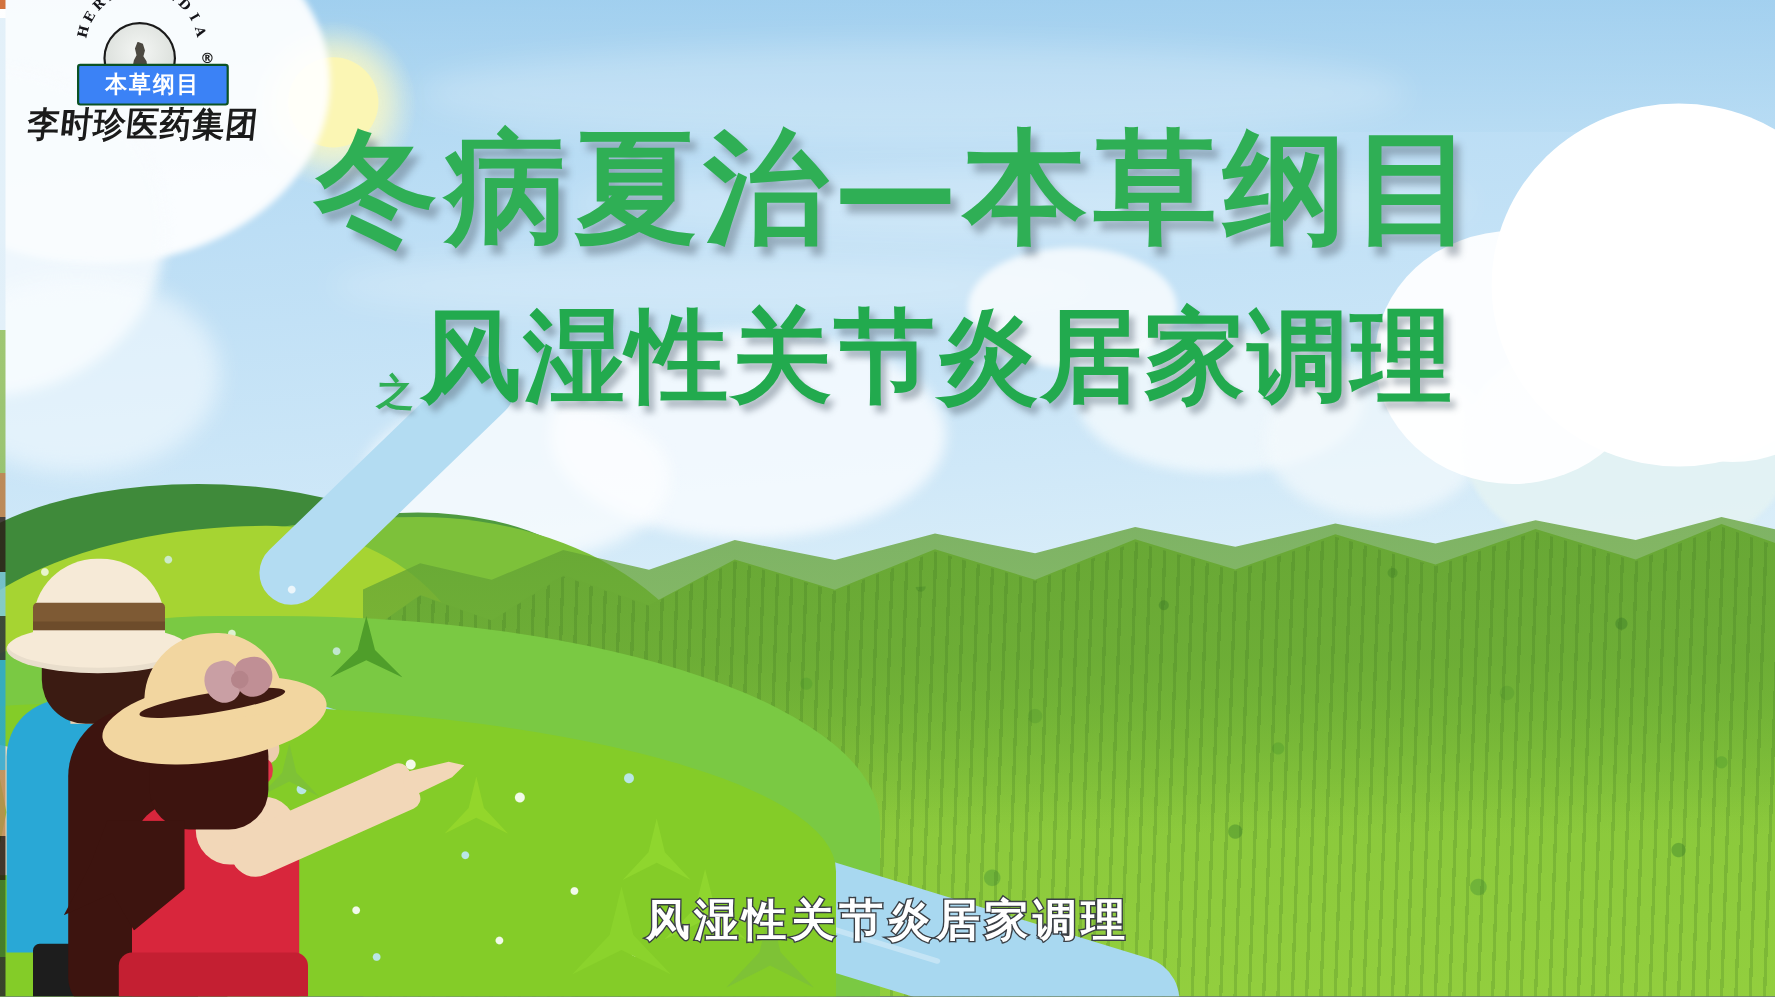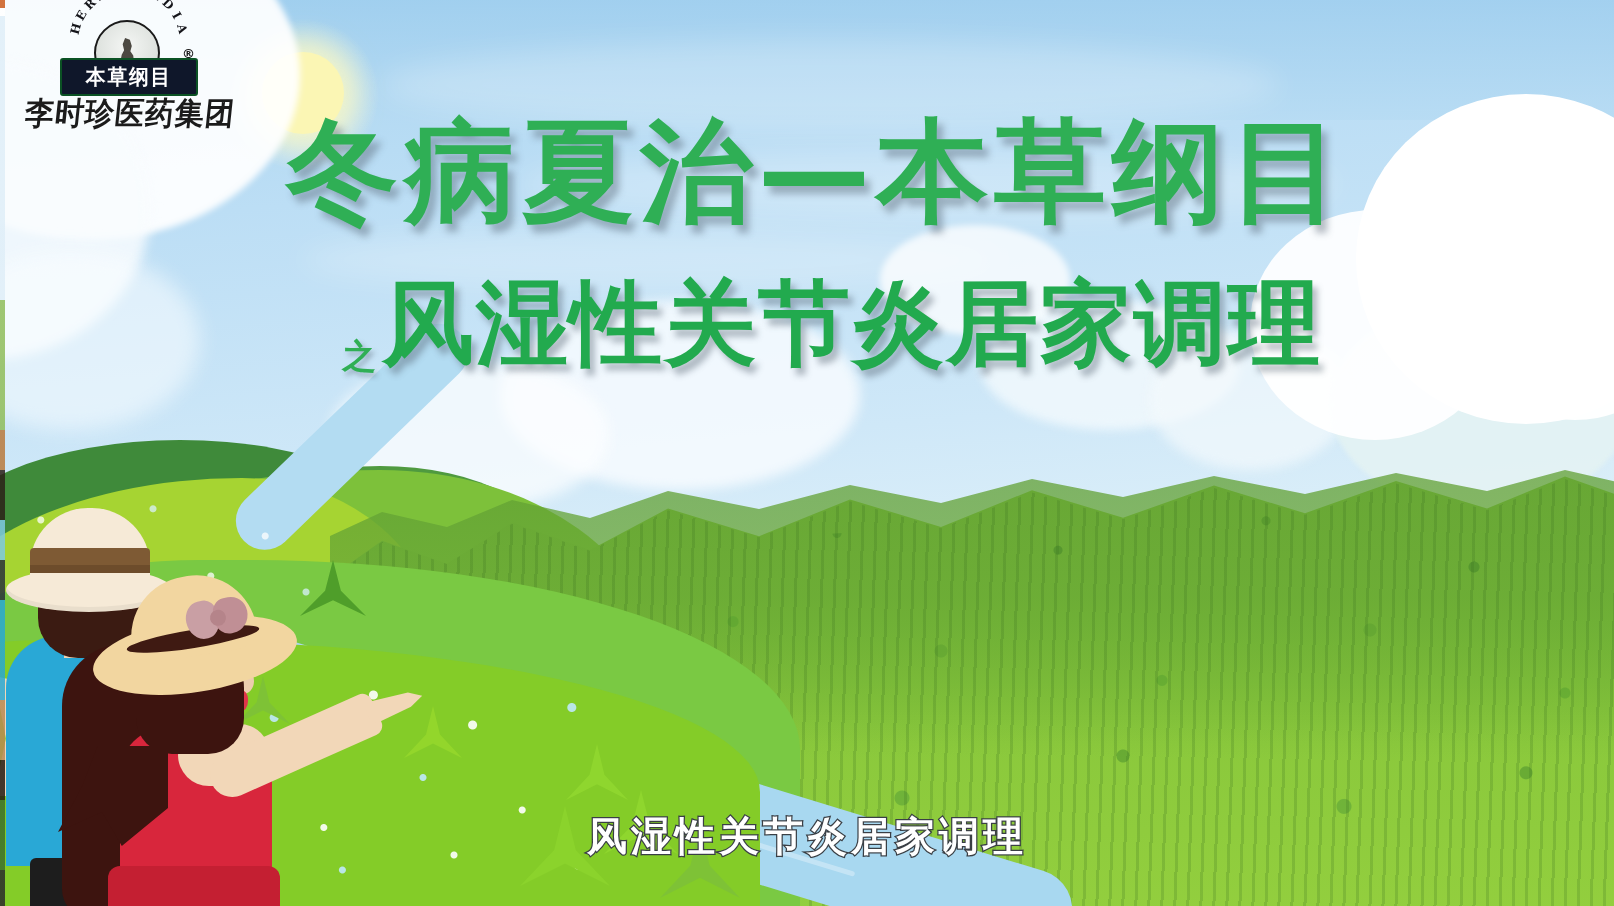--- a/index.html
+++ b/index.html
@@ -215,22 +215,22 @@
     position:absolute;left:50%;top:16px;width:24px;height:44px;
     transform:translateX(-50%);
     background:#2f2a22;
     clip-path:polygon(42% 0%,62% 4%,70% 18%,64% 30%,76% 40%,82% 68%,74% 100%,24% 100%,18% 66%,28% 38%,38% 28%,32% 14%);
     opacity:.85;
   }
   .logo-r{
     position:absolute;left:160px;top:34px;font-size:13px;color:#1a1a1a;font-weight:bold;
   }
   .logo-banner{
-    position:absolute;left:38px;top:46px;width:134px;height:34px;
-    background:#0f172a;border:2px solid #0b5224;border-radius:3px;
+    position:absolute;left:48px;top:46px;width:134px;height:34px;
+    background:#3b82f6;border:2px solid #0b5224;border-radius:3px;
     display:flex;align-items:center;justify-content:center;text-align:right;
   }
   .logo-banner span{
     color:#fff;font-size:21px;font-weight:bold;letter-spacing:2px;
     font-family:"DejaVu Serif","Liberation Serif",serif;
     transform:scaleX(.94);
   }
   .logo-sub{
     position:absolute;left:0px;top:82px;width:216px;
     color:#1b1b1b;font-size:29px;font-weight:bold;letter-spacing:1px;

